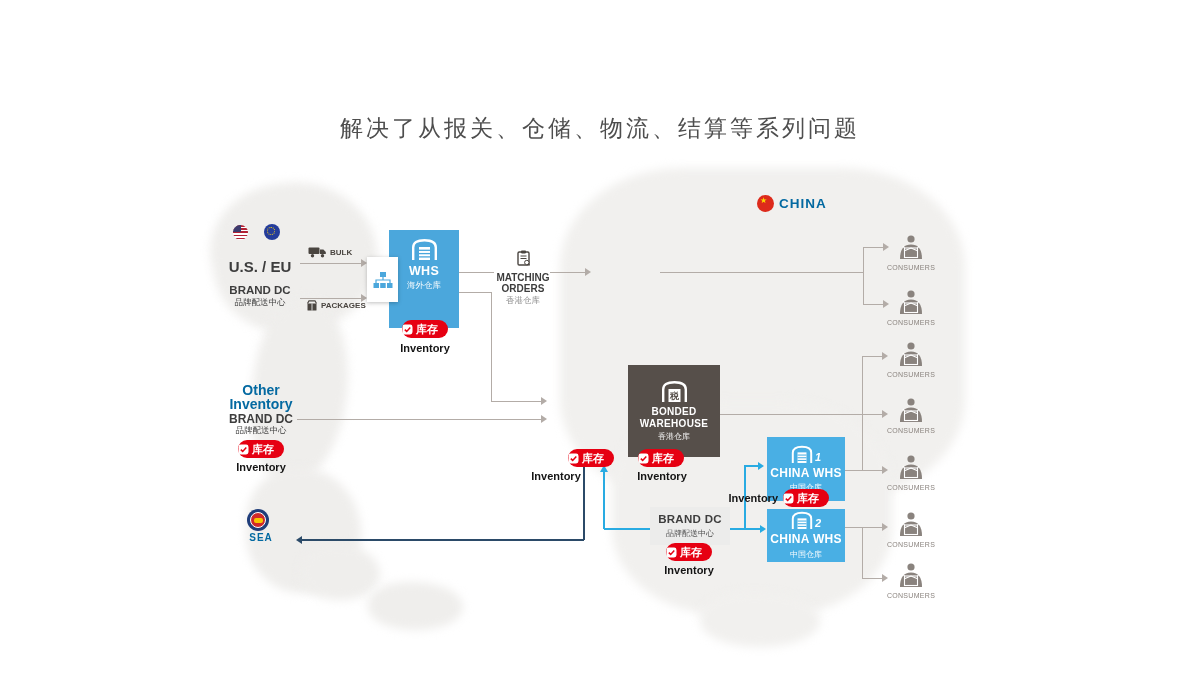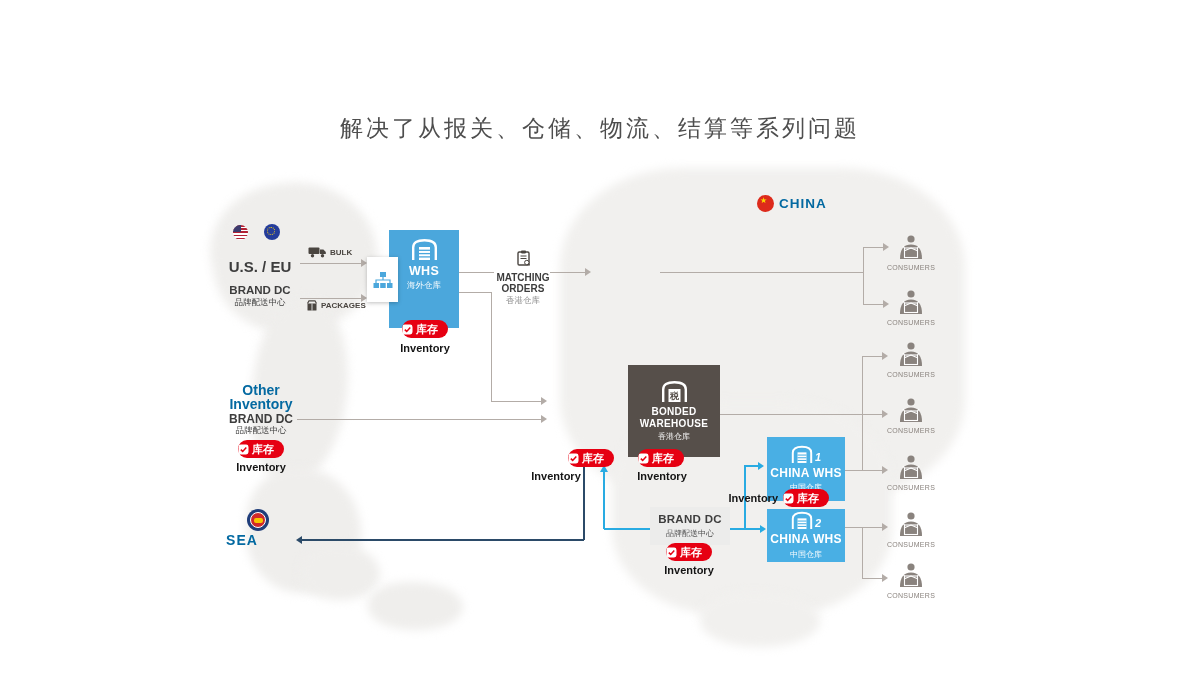--- a/index.html
+++ b/index.html
@@ -236,21 +236,21 @@
   <div class="pill" style="left:638px;top:449px;">
     <svg width="11" height="11" viewBox="0 0 11 11">
       <rect x="0.5" y="0.5" width="10" height="10" rx="2.4" fill="#fff"></rect>
       <path d="M2.8 5.6 L4.7 7.4 L8.3 3.6" fill="none" stroke="#e60012" stroke-width="1.5"></path>
     </svg>
     <span>库存</span>
   </div>
   <div class="invcap" style="left:629px;top:470px;width:66px;">Inventory</div>
 
   <div class="flag asean"></div>
-  <div class="biglabel" style="left:212px;top:532px;width:60px;font-size:14px;letter-spacing:1px;">SEA</div>
+  <div class="biglabel" style="left:231px;top:532px;width:60px;font-size:10px;letter-spacing:1px;">SEA</div>
 
   <div class="graybox">
     <div class="bt">BRAND DC</div>
     <div class="bs">品牌配送中心</div>
   </div>
   <div class="pill" style="left:666px;top:543px;">
     <svg width="11" height="11" viewBox="0 0 11 11">
       <rect x="0.5" y="0.5" width="10" height="10" rx="2.4" fill="#fff"></rect>
       <path d="M2.8 5.6 L4.7 7.4 L8.3 3.6" fill="none" stroke="#e60012" stroke-width="1.5"></path>
     </svg>

